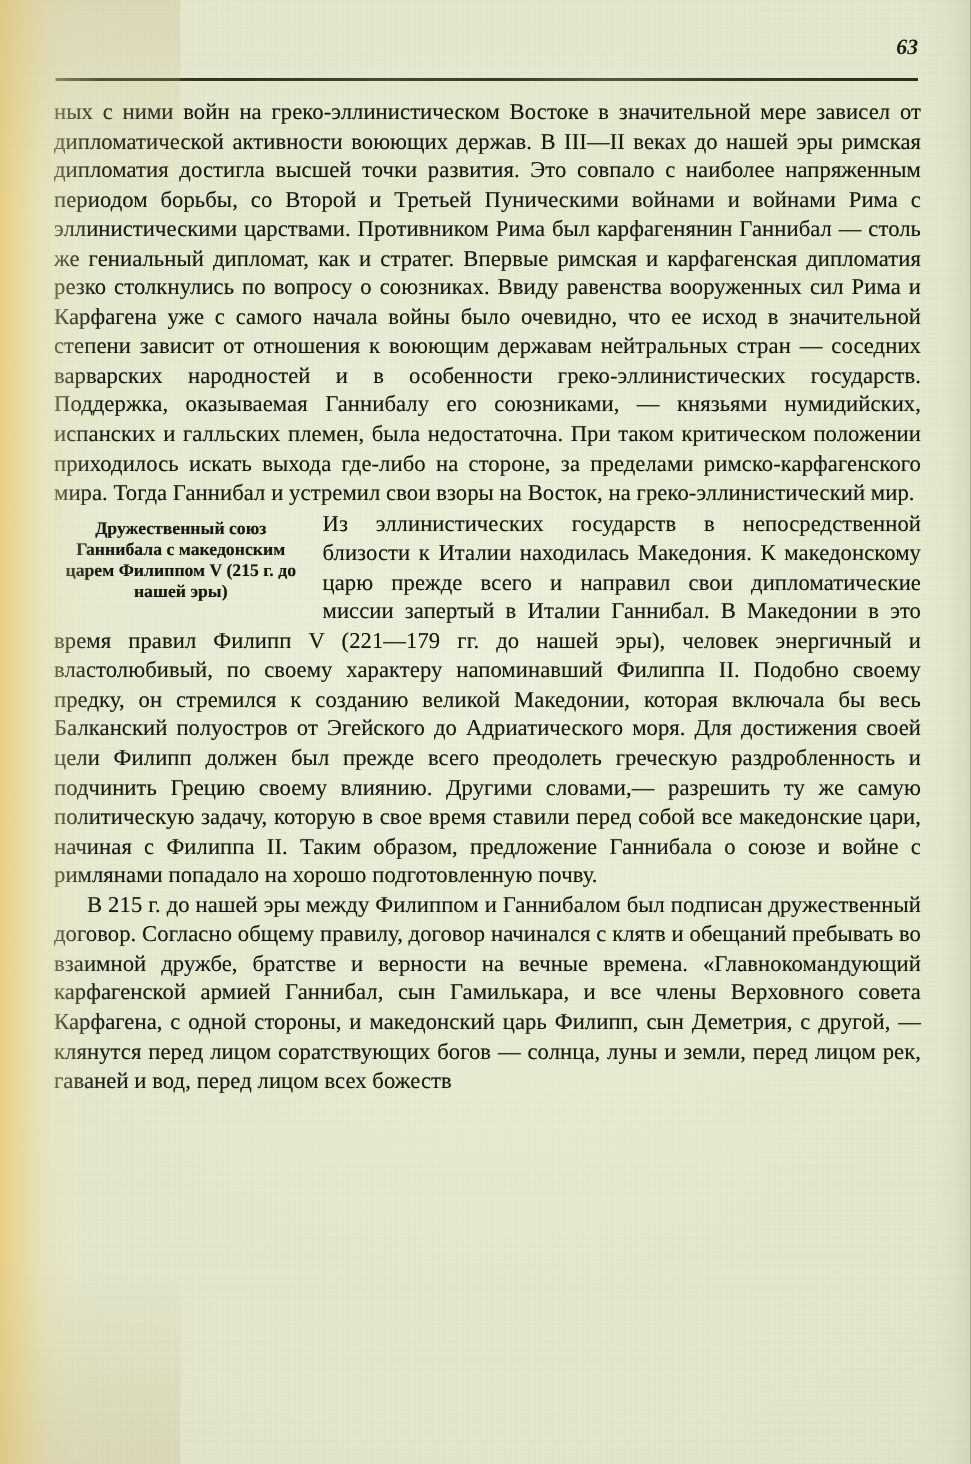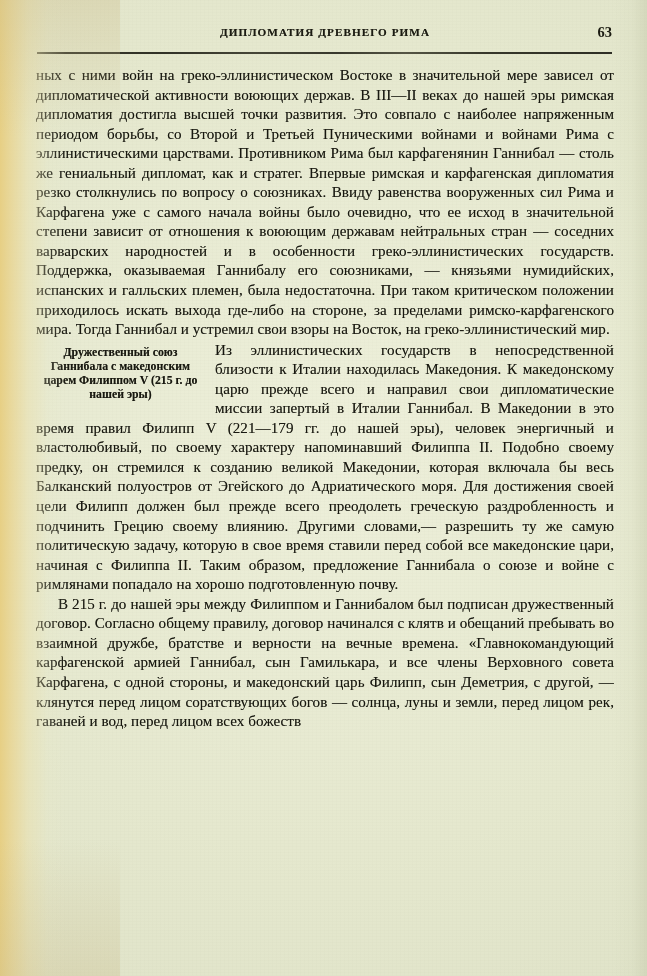--- a/index.html
+++ b/index.html
@@ -104,20 +104,21 @@
     font-weight: 700;
     text-transform: uppercase;
     white-space: nowrap;
     text-shadow: 0 0 0.6px rgba(27,27,18,0.55);
   }
   .folio {
     position: absolute;
     right: 2px;
     top: -2px;
     font-size: 14.5px;
+    font-style: italic;
     font-weight: 700;
     color: #1b1b12;
   }
 
   .rule {
     position: absolute;
     top: 52px;
     left: 1px;
     width: 575px;
     height: 2px;
@@ -170,21 +171,20 @@
 </head>
 <body>
 
 <div class="page">
 
   <div class="paper-tone"></div>
 
   <div class="content">
 
     <div class="running-head">
-      <div class="running-title">ДИПЛОМАТИЯ ДРЕВНЕГО РИМА</div>
       <div class="folio">63</div>
     </div>
 
     <div class="rule"></div>
 
     <div class="body-text">
 
       <p class="para">ных с ними войн на греко-эллинистическом Востоке в значительной мере зависел от дипломатической активности воюющих держав. В III—II веках до нашей эры римская дипломатия достигла высшей точки развития. Это совпало с наиболее напряженным периодом борьбы, со Второй и Третьей Пуническими войнами и войнами Рима с эллинистическими царствами. Противником Рима был карфагенянин Ганнибал — столь же гениальный дипломат, как и стратег. Впервые римская и карфагенская дипломатия резко столкнулись по вопросу о союзниках. Ввиду равенства вооруженных сил Рима и Карфагена уже с самого начала войны было очевидно, что ее исход в значительной степени зависит от отношения к воюющим державам нейтральных стран — соседних варварских народностей и в особенности греко-эллинистических государств. Поддержка, оказываемая Ганнибалу его союзниками, — князьями нумидийских, испанских и галльских племен, была недостаточна. При таком критическом положении приходилось искать выхода где-либо на стороне, за пределами римско-карфагенского мира. Тогда Ганнибал и устремил свои взоры на Восток, на греко-эллинистический мир.</p>
 
       <div class="side-section clearfix">

